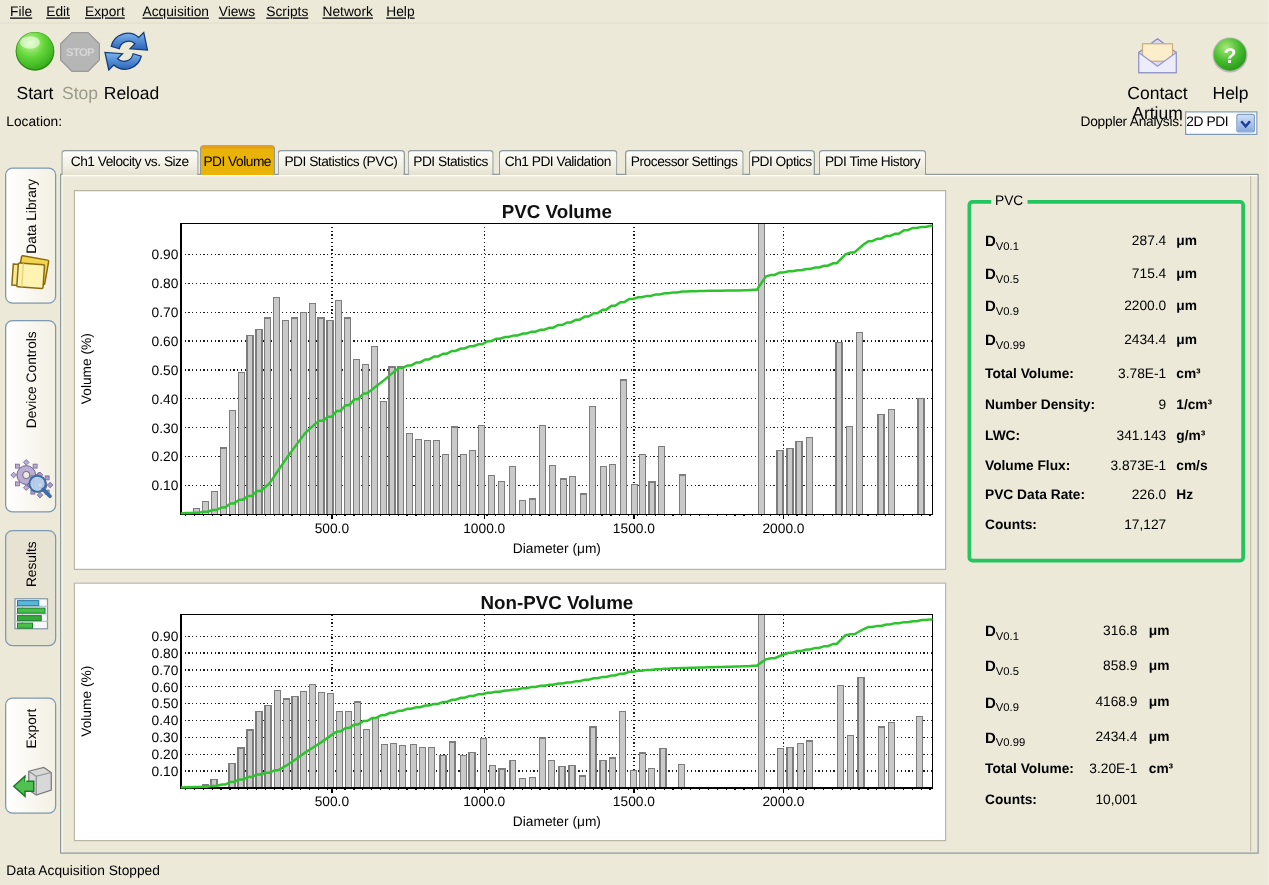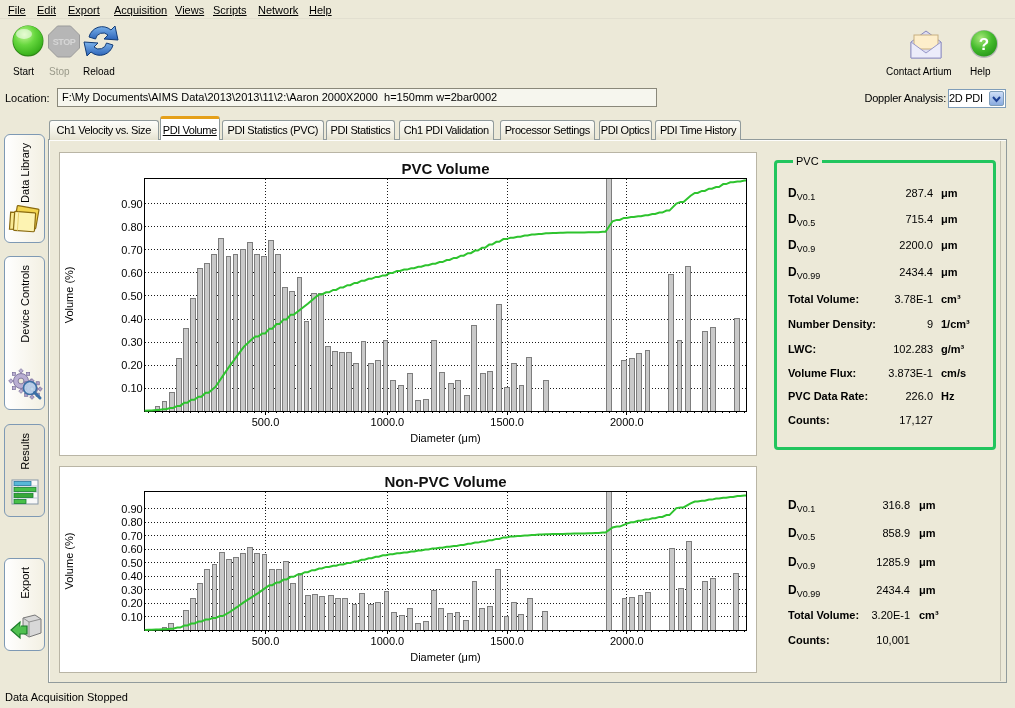--- a/index.html
+++ b/index.html
@@ -1,19 +1,19 @@
 <!DOCTYPE html>
 <html><head><meta charset="utf-8"><title>AIMS</title>
 <style>
 * { margin:0; padding:0; box-sizing:border-box; }
 html,body { width:1015px; height:708px; overflow:hidden; }
 #app { position:relative; width:1015px; height:708px; background:#ece9d8;
   font-family:"Liberation Sans",sans-serif; font-size:11px; color:#000; }
 .m { position:absolute; top:4px; font-size:11px;text-decoration:underline; }
-.tlab { position:absolute; top:66px; font-size:10px; text-align:left; }
+.tlab { position:absolute; top:66px; font-size:14px; text-align:center; }
 #menubar { position:absolute; left:0; top:0; width:1015px; height:19px;
   border-bottom:1px solid #e2dfd0; }
 #loclab { position:absolute; left:5px; top:92px; }
 #locbox { position:absolute; left:57px; top:88px; width:600px; height:19px;
   background:#f6f6ee; border:1px solid #8a887a; font-size:11px; line-height:17px;
   padding-left:4px; white-space:nowrap; overflow:hidden; }
 #doplab { position:absolute; right:69px; top:92px; letter-spacing:-0.2px; }
 #dopbox { position:absolute; left:948px; top:89px; width:58px; height:19px;
   background:#fff; border:1px solid #7f9db9; }
 #doptext { position:absolute; left:0; top:2px; }
@@ -21,22 +21,22 @@
   border-radius:2px; background:linear-gradient(#cfdef7,#89abdf);
   border:1px solid #7f9db9; }
 #content { position:absolute; left:48px; top:139px; width:959px; height:544px;
   background:#ece9d8; border:1px solid #919b9c;
   box-shadow:inset 1px 1px 0 #fdfdfb; }
 .tab { position:absolute; top:119.5px; height:20px; border:1px solid #919b9c;
   border-bottom:none; border-radius:3px 3px 0 0;
   background:linear-gradient(#fdfdfa,#f2f0e4 60%,#e4e1d0);
   text-align:center; line-height:19px; font-size:11px; z-index:3;
   white-space:nowrap; letter-spacing:-0.4px; overflow:hidden; }
-.tab.active { top:115.5px; height:24px; background:#ffffff; line-height:22px;
-  border-top:3px solid #e5a01a; z-index:4;text-decoration:underline; }
+.tab.active { top:115.5px; height:24px; background:#eab308; line-height:22px;
+  border-top:3px solid #e5a01a; z-index:4; }
 .stab { position:absolute; left:4px; width:41px; border:1px solid #7e99b4;
   border-radius:6px; background:linear-gradient(90deg,#ffffff,#f3f0e3);
   z-index:5; }
 .stab.active { background:#e7e3d3; }
 .sico { position:absolute; bottom:4px; left:50%; transform:translateX(-50%); }
 .gbox { position:absolute; border:3px solid #22c55e; border-radius:4px; }
 .glab { position:absolute; top:-8px; left:16px; background:#ece9d8;
   padding:0 3px; font-size:11px; }
 .lab { position:absolute; font-size:11px; font-weight:bold; }
 .sub { font-size:9px; font-weight:normal; position:relative; top:3px; }
@@ -96,21 +96,20 @@
 <circle cx="984" cy="24" r="14" fill="#b8b8b8"></circle>
 <circle cx="984" cy="23.5" r="13" fill="url(#hlp)"></circle>
 <text x="984" y="30" font-family="Liberation Sans" font-size="17" font-weight="bold" fill="#fff" text-anchor="middle">?</text>
 </svg>
 <div class="tlab" style="left:13px;width:30px">Start</div>
 <div class="tlab" style="left:49px;width:30px;color:#9a9a8a">Stop</div>
 <div class="tlab" style="left:83px;width:36px">Reload</div>
 <div class="tlab" style="left:886px;width:80px">Contact Artium</div>
 <div class="tlab" style="left:970px;width:28px">Help</div>
 <div id="loclab">Location:</div>
-<div id="locbox">F:\My Documents\AIMS Data\2013\2013\11\2:\Aaron 2000X2000&nbsp; h=150mm w=2bar0002</div>
 <div id="doplab">Doppler Analysis:</div>
 <div id="dopbox">
       <span id="doptext" style="letter-spacing:-0.3px">2D PDI</span>
 <div id="doparrow"><svg width="13" height="13" viewBox="0 0 13 13">
           <path d="M3 5 L6.5 9 L10 5" fill="none" stroke="#1c3f94" stroke-width="2"></path>
         </svg></div>
 </div>
 <div id="content"></div>
 <div class="tab" style="left:49px;width:109.5px">Ch1 Velocity vs. Size</div>
 <div class="tab active" style="left:160px;width:59.5px">PDI Volume</div>
@@ -595,38 +594,38 @@
 <div class="lab" style="top:265px;left:788px"><b style="font-size:12px">D</b><span class="sub">V0.99</span></div>
     <div class="val" style="top:266px;width:173px">2434.4</div>
     <div class="unit" style="top:266px;left:941px">μm</div>
 <div class="blab" style="top:293px;left:788px">Total Volume:</div>
     <div class="val" style="top:293px;width:173px">3.78E-1</div>
     <div class="unit" style="top:293px;left:941px">cm³</div>
 <div class="blab" style="top:318px;left:788px">Number Density:</div>
     <div class="val" style="top:318px;width:173px">9</div>
     <div class="unit" style="top:318px;left:941px">1/cm³</div>
 <div class="blab" style="top:343px;left:788px">LWC:</div>
-    <div class="val" style="top:343px;width:173px">102.283</div>
+    <div class="val" style="top:343px;width:173px">341.143</div>
     <div class="unit" style="top:343px;left:941px">g/m³</div>
 <div class="blab" style="top:367px;left:788px">Volume Flux:</div>
     <div class="val" style="top:367px;width:173px">3.873E-1</div>
     <div class="unit" style="top:367px;left:941px">cm/s</div>
 <div class="blab" style="top:390px;left:788px">PVC Data Rate:</div>
     <div class="val" style="top:390px;width:173px">226.0</div>
     <div class="unit" style="top:390px;left:941px">Hz</div>
 <div class="blab" style="top:414px;left:788px">Counts:</div>
     <div class="val" style="top:414px;width:173px">17,127</div>
 <div class="lab" style="top:498px;left:788px"><b style="font-size:12px">D</b><span class="sub">V0.1</span></div>
     <div class="val" style="top:499px;width:150px">316.8</div>
     <div class="unit" style="top:499px;left:919px">μm</div>
 <div class="lab" style="top:526px;left:788px"><b style="font-size:12px">D</b><span class="sub">V0.5</span></div>
     <div class="val" style="top:527px;width:150px">858.9</div>
     <div class="unit" style="top:527px;left:919px">μm</div>
 <div class="lab" style="top:555px;left:788px"><b style="font-size:12px">D</b><span class="sub">V0.9</span></div>
-    <div class="val" style="top:556px;width:150px">1285.9</div>
+    <div class="val" style="top:556px;width:150px">4168.9</div>
     <div class="unit" style="top:556px;left:919px">μm</div>
 <div class="lab" style="top:583px;left:788px"><b style="font-size:12px">D</b><span class="sub">V0.99</span></div>
     <div class="val" style="top:584px;width:150px">2434.4</div>
     <div class="unit" style="top:584px;left:919px">μm</div>
 <div class="blab" style="top:609px;left:788px">Total Volume:</div>
     <div class="val" style="top:609px;width:150px">3.20E-1</div>
     <div class="unit" style="top:609px;left:919px">cm³</div>
 <div class="blab" style="top:634px;left:788px">Counts:</div>
     <div class="val" style="top:634px;width:150px">10,001</div>
 <div id="vline"></div>

